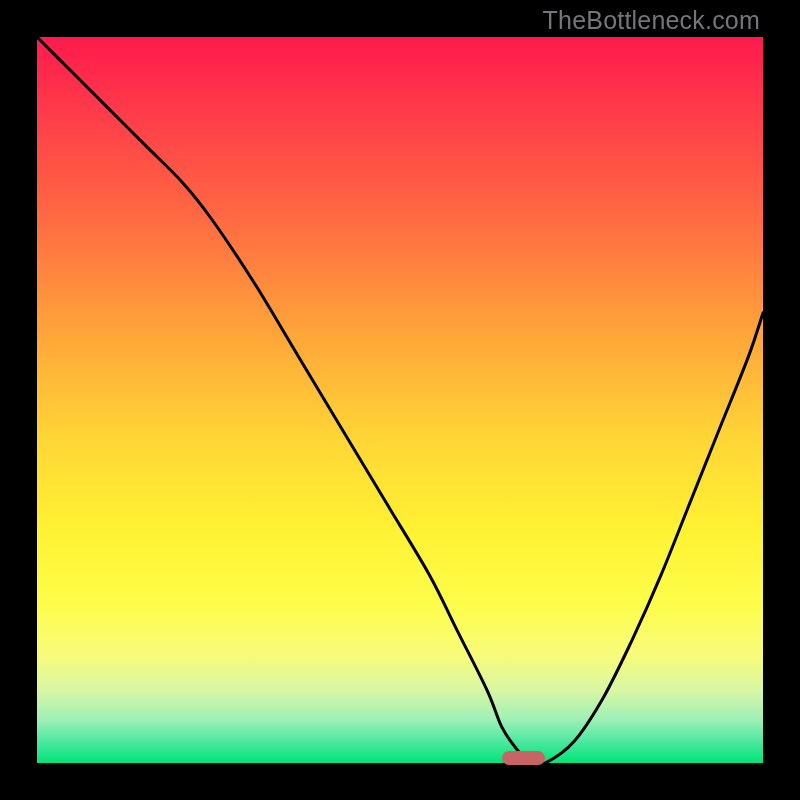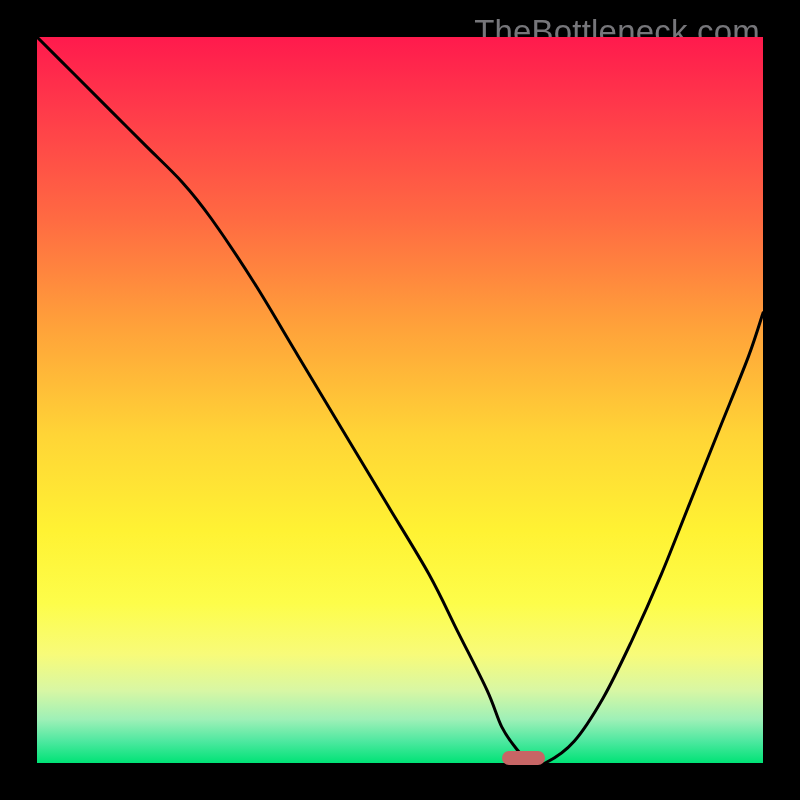--- a/index.html
+++ b/index.html
@@ -36,24 +36,24 @@
       #fdfd4a 78%,
       #f8fb79 85%,
       #d8f7a4 90%,
       #9ef0b7 94%,
       #4ee8a0 97%,
       #00e376 100%
     );
   }
   .watermark {
     position: absolute;
-    top: 13px;
+    top: 6px;
     right: 40px;
     color: #76767a;
-    font-size: 33px;
+    font-size: 25px;
     font-weight: 500;
     letter-spacing: 0.2px;
     user-select: none;
   }
   svg.overlay {
     position: absolute;
     top: 37px;
     left: 37px;
     width: 726px;
     height: 726px;

